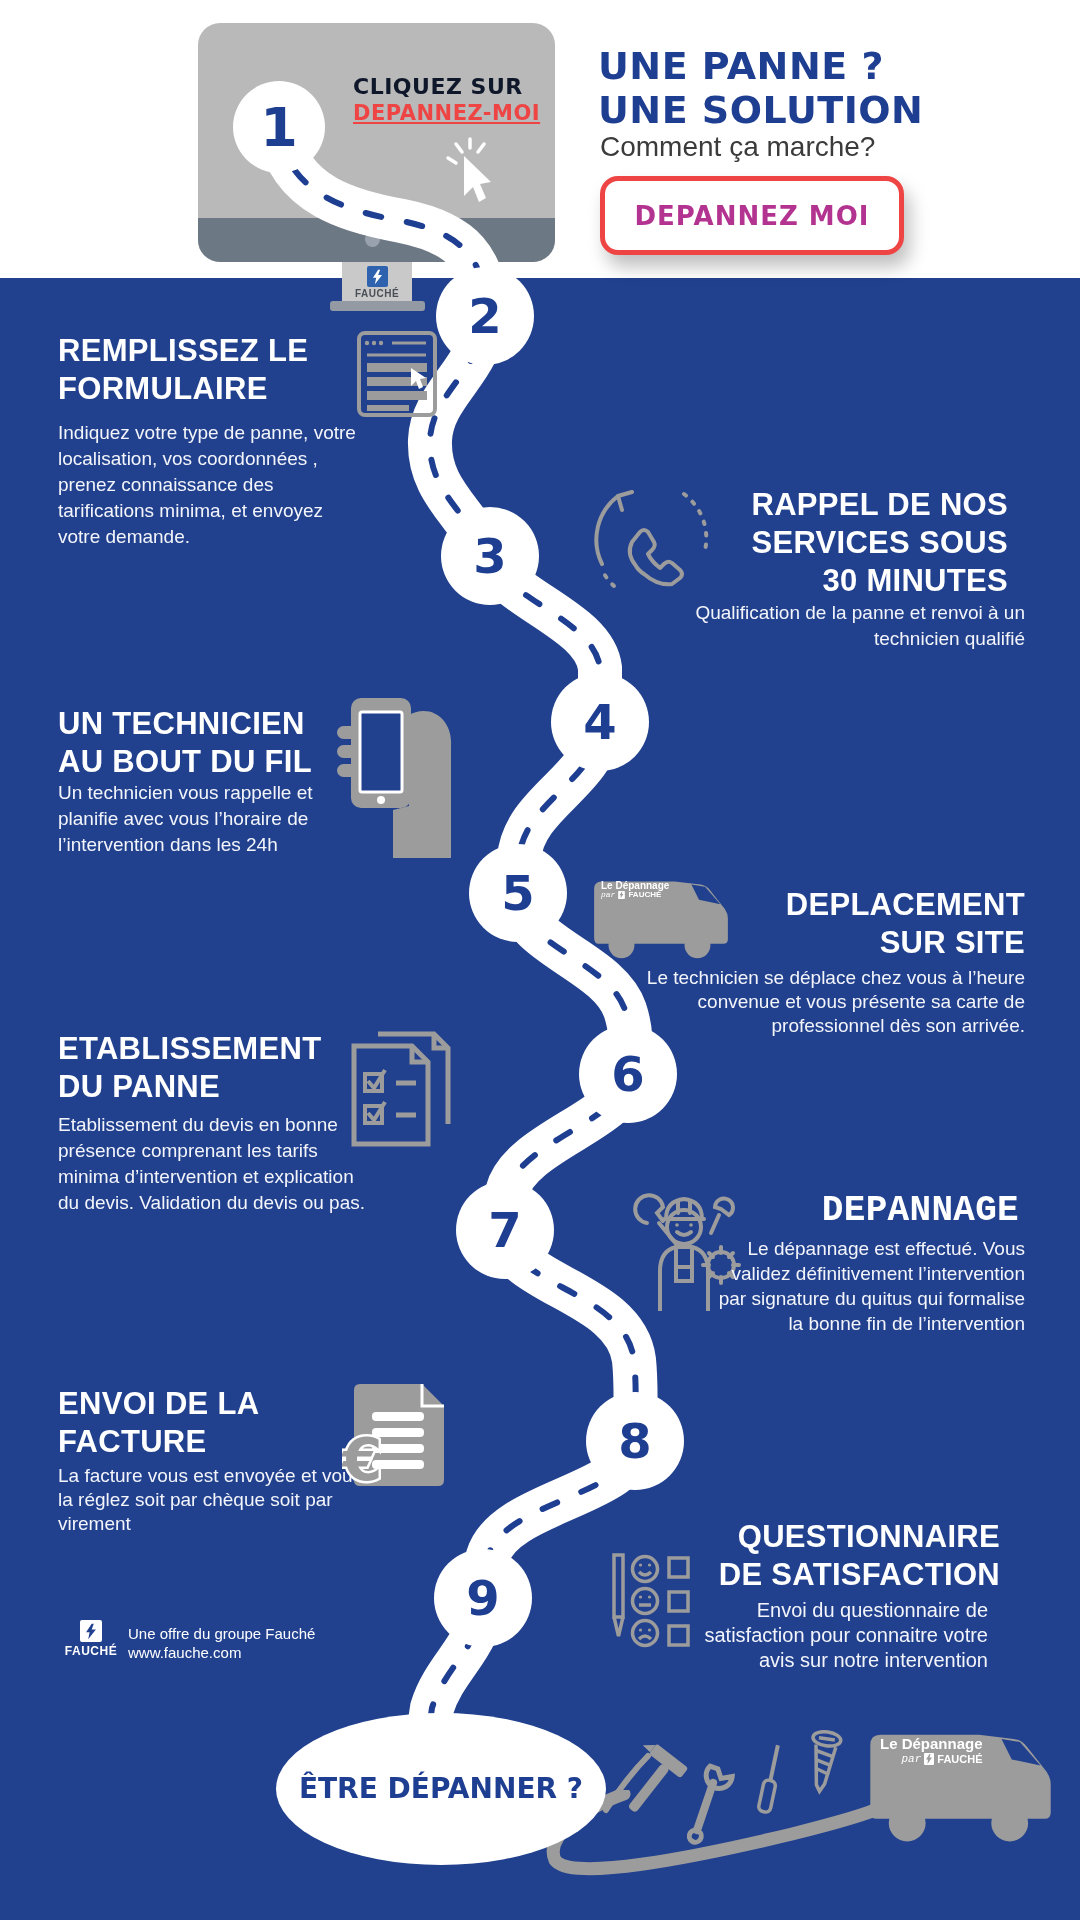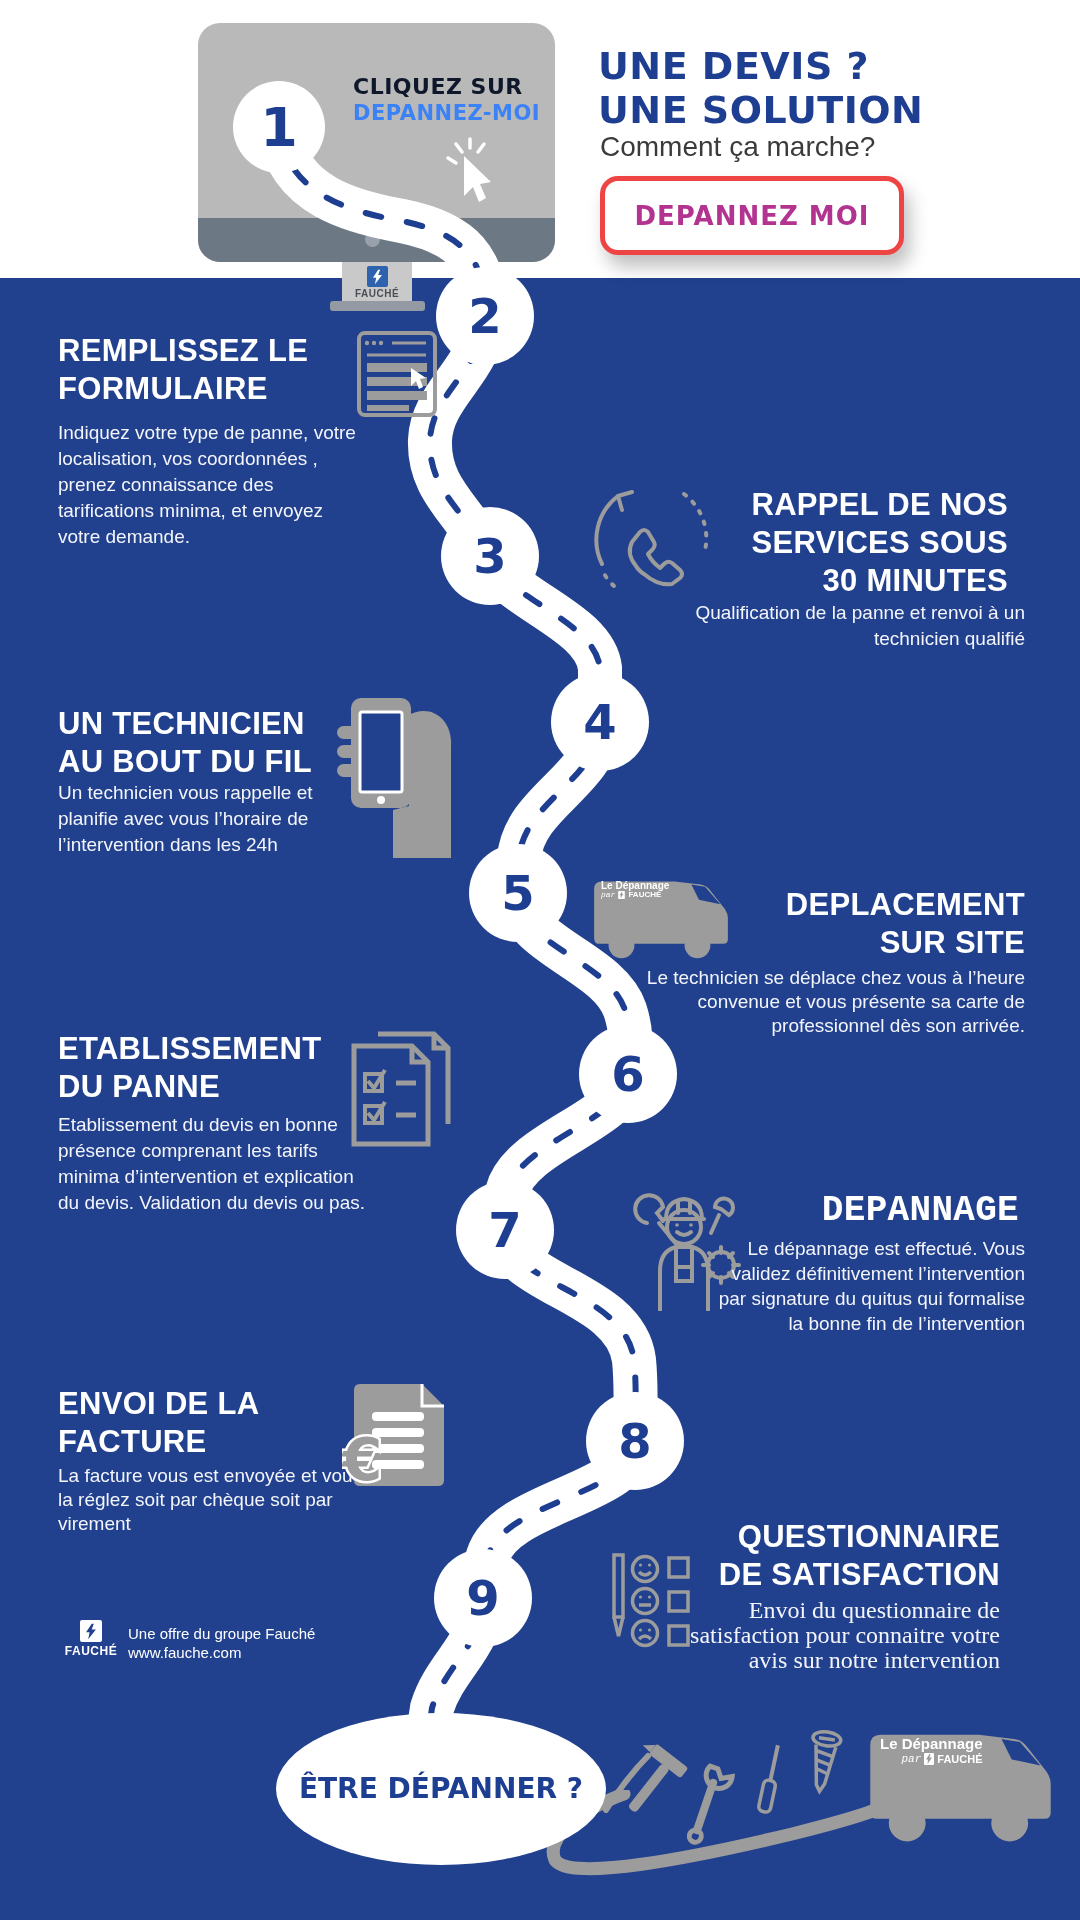--- a/index.html
+++ b/index.html
@@ -17,21 +17,21 @@
   .bolt-sq{width:21px;height:21px;border-radius:2px;display:flex;align-items:center;justify-content:center;}
   .fauche-word{font-size:10px;font-weight:bold;letter-spacing:.5px;}
   
   .h-title{left:598px;width:420px;font-size:38px;font-weight:800;color:#1E3E92;
            font-family:"DejaVu Sans", sans-serif;letter-spacing:.5px;}
   #h-sub{left:600px;top:131px;font-size:28px;color:#3b3b3b;}
   #cta{left:600px;top:176px;width:294px;height:69px;background:#fff;border:5px solid #ef4444;
        border-radius:18px;box-shadow:6px 12px 18px rgba(0,0,0,.25);display:flex;align-items:center;justify-content:center;cursor:pointer;}
   #cta span{color:#B23390;font-weight:800;font-size:26px;letter-spacing:1px;font-family:"DejaVu Sans", sans-serif;}
   #cliquez1{left:353px;top:74px;font-size:22px;font-weight:800;color:#0f172a;letter-spacing:.5px;font-family:"DejaVu Sans", sans-serif;}
-  #cliquez2{left:353px;top:101px;font-size:21px;font-weight:800;color:#3b82f6;letter-spacing:.5px;font-family:"DejaVu Sans", sans-serif;}
+  #cliquez2{left:353px;top:101px;font-size:21px;font-weight:800;color:#ef4444;letter-spacing:.5px;font-family:"DejaVu Sans", sans-serif;text-decoration:underline;}
   
   .circle{width:98px;height:98px;border-radius:50%;background:#fff;display:flex;align-items:center;justify-content:center;}
   .circle span{color:#1E3E92;font-weight:bold;font-size:48px;font-family:"DejaVu Sans", sans-serif;}
   #circle1{left:233px;top:81px;width:92px;height:92px;}
   
   .step-title{color:#fff;font-weight:700;font-size:31px;line-height:38px;letter-spacing:.3px;}
   .step-body{color:#f3f5fb;font-size:19px;line-height:26px;}
   .ra{text-align:right;}
   .bubble{left:276px;top:1713px;width:330px;height:152px;background:#fff;border-radius:50%;
           display:flex;flex-direction:column;align-items:center;justify-content:center;}
@@ -45,21 +45,21 @@
   .van-label .par{font-style:italic;font-family:Liberation Mono, monospace;}
   svg{display:block;}
 </style>
 </head>
 <body>
 
 <div id="stage">
 
   <div class="abs" id="bluebg"></div>
 
-  <div class="abs h-title" style="top:44px;">UNE DEVIS ?</div>
+  <div class="abs h-title" style="top:44px;">UNE PANNE ?</div>
   <div class="abs h-title" style="top:88px;">UNE SOLUTION</div>
   <div class="abs" id="h-sub">Comment ça marche?</div>
   <div class="abs" id="cta">
     <span>DEPANNEZ MOI</span>
   </div>
 
   <div class="abs" id="monitor">
     <div class="abs" id="monitor-bar"></div>
     <div class="abs" id="monitor-dot"></div>
   </div>
@@ -269,21 +269,21 @@
     <g fill="#9C9C9C">
       <circle cx="30.5" cy="15" r="1.6"></circle>
         <circle cx="39.5" cy="15" r="1.6"></circle>
       <circle cx="30.5" cy="47" r="1.6"></circle>
         <circle cx="39.5" cy="47" r="1.6"></circle>
       <circle cx="30.5" cy="80" r="1.6"></circle>
         <circle cx="39.5" cy="80" r="1.6"></circle>
     </g>
   </svg>
   <div class="abs step-title ra" style="right:80px;top:1518px;width:300px;">QUESTIONNAIRE DE SATISFACTION</div>
-  <div class="abs step-body ra" style="right:80px;top:1598px;width:320px;font-size:24px;line-height:25px;font-family:Liberation Serif, serif;">Envoi du questionnaire de satisfaction pour connaitre votre avis sur notre intervention</div>
+  <div class="abs step-body ra" style="right:92px;top:1598px;width:320px;font-size:20px;line-height:25px;">Envoi du questionnaire de satisfaction pour connaitre votre avis sur notre intervention</div>
 
   <div class="abs" id="footer-logo">
     <div class="bolt-sq" style="background:#fff;width:22px;height:22px;">
       <svg width="14" height="17" viewBox="0 0 20 24">
           <polygon points="11,1 3,13 8,13 6,23 17,9 11,9 14,1" fill="#21408E"></polygon>
         </svg>
     </div>
     <div class="fauche-word" style="color:#fff;font-size:12px;">FAUCHÉ</div>
   </div>
   <div class="abs" id="footer-text">

